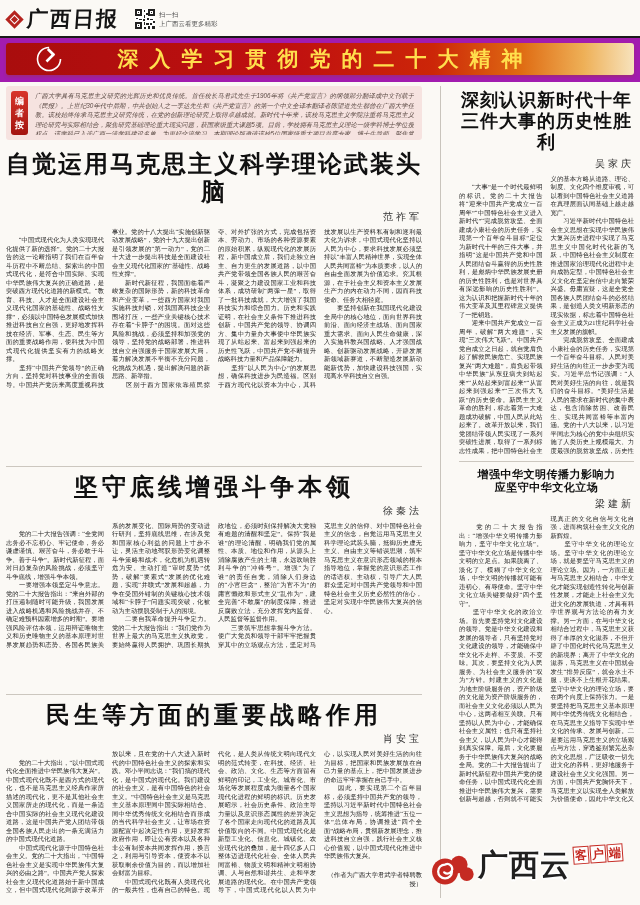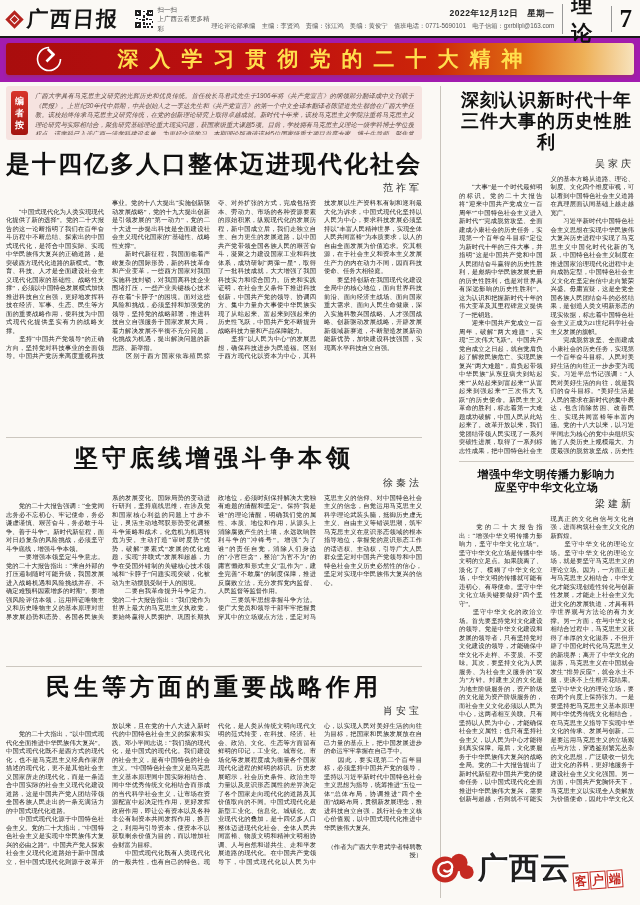--- a/index.html
+++ b/index.html
@@ -51,21 +51,21 @@
   .t-xl{font-size:24px;letter-spacing:2px;margin-top:10px;}
   .t-l{font-size:24px;letter-spacing:4px;margin-top:6px;}
   .t-r1{font-size:18px;letter-spacing:1px;margin-top:4px;}
   .t-r2{font-size:11px;letter-spacing:0.5px;margin-top:6px;}
   .h-a1{height:234px;}
   .h-a3{height:168px;}
   .h-a5{height:152px;}
   .h-a2{height:282px;}
   .h-a4{height:296px;}
   
-  .gxy-logo{position:absolute;right:2px;bottom:16px;width:212px;height:52px;display:flex;align-items:flex-end;opacity:.96;pointer-events:none;}
+  .gxy-logo{position:absolute;right:2px;bottom:8px;width:212px;height:52px;display:flex;align-items:flex-start;opacity:.96;pointer-events:none;}
   .gxy-name{font-family:"Liberation Serif",serif;font-size:30px;font-weight:900;color:#181818;letter-spacing:1px;white-space:nowrap;
     text-shadow:-1.5px 0 #fff,1.5px 0 #fff,0 -1.5px #fff,0 1.5px #fff,-1px -1px #fff,1px 1px #fff,-1px 1px #fff,1px -1px #fff;}
   .gxy-client{display:flex;gap:1px;margin-left:2px;transform:rotate(-4deg);}
   .gxy-client span{display:inline-block;border:1.5px solid #c3221a;color:#c3221a;background:rgba(255,255,255,.85);font-weight:900;font-size:12px;line-height:1;padding:2px 1px;}
 </style>
 </head>
 <body>
 
 <div class="page">
 
@@ -106,31 +106,20 @@
               <rect x="17" y="3" width="1" height="1"></rect>
               <rect x="3" y="17" width="1" height="1"></rect>
             </g>
         </svg>
         <div class="qr-caption">
           <div>扫一扫</div>
           <div>上广西云看更多精彩</div>
         </div>
       </div>
     </div>
-    <div class="mast-right">
-      <div class="mast-info">
-        <div class="date-line">2022年12月12日　星期一</div>
-        <div class="staff-line">理论评论部承编　主编：李贤鸿　责编：张江鸿　美编：黄俊宁　值班电话：0771-5690101　电子信箱：gxrbllpl@163.com</div>
-      </div>
-      <div class="section-box">
-        <span class="section-name">理论</span>
-        <span class="section-sep"></span>
-        <span class="page-number">7</span>
-      </div>
-    </div>
   </div>
   <div class="mast-rule"></div>
 
   <div class="banner-wrap">
     <div class="banner">
       <svg class="emblem" viewBox="0 0 26 26">
         <circle cx="13" cy="13" r="11.5" fill="none" stroke="#fff" stroke-width="1.6" stroke-dasharray="54 18"></circle>
         <path d="M8 6 a7.5 7.5 0 1 0 10 12.5 a6.3 6.3 0 1 1 -10 -12.5" fill="#fff"></path>
         <rect x="13.2" y="6.2" width="2.6" height="11" transform="rotate(45 14.5 11.5)" fill="#fff"></rect>
         <rect x="10.5" y="4.6" width="8.6" height="2.7" transform="rotate(45 14.8 6)" fill="#fff"></rect>
@@ -144,21 +133,21 @@
     <div class="col-left">
 
       <div class="ednote">
         <div class="ednote-label">
             <span>编者按</span>
           </div>
         <div class="ednote-text">广西大学具有马克思主义研究的光辉历史和优良传统。首任校长马君武先生于1906年将《共产党宣言》的纲领部分翻译成中文刊载于《民报》。上世纪30年代中后期，中共创始人之一李达先生和《共产党宣言》的第一个中文全译本翻译者陈望道先生都曾在广西大学任教。该校始终传承马克思主义研究传统，在党的创新理论研究上取得卓越成就。新时代十年来，该校马克思主义学院注重将马克思主义理论研究与实际相结合，聚焦研究基础理论重大现实问题，获国家级重大课题5项。目前，学校拥有马克思主义理论一级学科博士学位授权点，该学科已入选广西一流学科建设名单。为更好交流学习，本期理论版邀请该校5位国家级重大项目首席专家、博士生导师，聚焦党的二十大报告中的新观点、新论断、新思想，结合理论和现实问题，提出思考。敬请关注。</div>
       </div>
 
       <article class="article">
-        <h1 class="a-title t-xl">是十四亿多人口整体迈进现代化社会</h1>
+        <h1 class="a-title t-xl">自觉运用马克思主义科学理论武装头脑</h1>
         <div class="a-author">范祚军</div>
         <div class="a-body cols4 h-a1">
           <div>　　“中国式现代化为人类实现现代化提供了新的选择”。党的二十大报告的这一论断指明了我们在百年奋斗历程中不断总结、探索出的中国式现代化，是符合中国实际、实现中华民族伟大复兴的正确道路，是突破西方现代化道路的新模式。“教育、科技、人才是全面建设社会主义现代化国家的基础性、战略性支撑”，必须以中国特色发展模式加快推进科技自立自强，更好地发挥科技在经济、军事、生态、民生等方面的重要战略作用，使科技为中国式现代化提供坚实有力的战略支撑。
 　　坚持“中国共产党领导”的正确方向，坚持党对科技事业的全面领导。中国共产党历来高度重视科技事业。党的十八大提出“实施创新驱动发展战略”，党的十九大提出创新是引领发展的“第一动力”，党的二十大进一步提出科技是全面建设社会主义现代化国家的“基础性、战略性支撑”。
 　　新时代新征程，我国面临着严峻复杂的国际形势，新的科技革命和产业变革，一些西方国家对我国实施科技封锁，对我国高科技企业围堵打压，一些产业关键核心技术存在着“卡脖子”的困境。面对这些风险和挑战，必须坚持和加强党的领导，坚持党的战略部署，推进科技自立自强服务于国家发展大局，着力解决发展不平衡不充分问题，化挑战为机遇，提出解决问题的新思路、新举措。
 　　区别于西方国家依靠殖民掠夺、对外扩张的方式，完成包括资本、劳动力、市场的各种资源要素的原始积累，纵观现代化的发展历程，新中国成立后，我们走独立自主、自力更生的发展道路，以中国共产党带领全国各族人民的艰苦奋斗，凝聚之力建设国家工业和科技体系，成功研制“两弹一星”，取得了一批科技成就，大大增强了我国科技实力和综合国力。历史和实践证明，在社会主义条件下推进科技创新，中国共产党的领导、协调四方、集中力量办大事使中华民族实现了从站起来、富起来到强起来的历史性飞跃，中国共产党不断提升战略科技力量和产品保障能力。
 　　坚持“以人民为中心”的发展思想，确保科技进步为民造福。区别于西方现代化以资本为中心，其科技发展以生产资料私有制和逐利最大化为诉求，中国式现代化坚持以人民为中心，要求科技发展必须坚持以“丰富人民精神世界，实现全体人民共同富裕”为本质要求，以人的自由全面发展为价值追求。究其根源，在于社会主义和资本主义发展生产力的内在动力不同，因而科技使命、任务大相径庭。
 　　要坚持创新在我国现代化建设全局中的核心地位，面向世界科技前沿、面向经济主战场、面向国家重大需求、面向人民生命健康，深入实施科教兴国战略、人才强国战略、创新驱动发展战略，开辟发展新领域新赛道，不断塑造发展新动能新优势，加快建设科技强国，实现高水平科技自立自强。</div>
         </div>
       </article>

